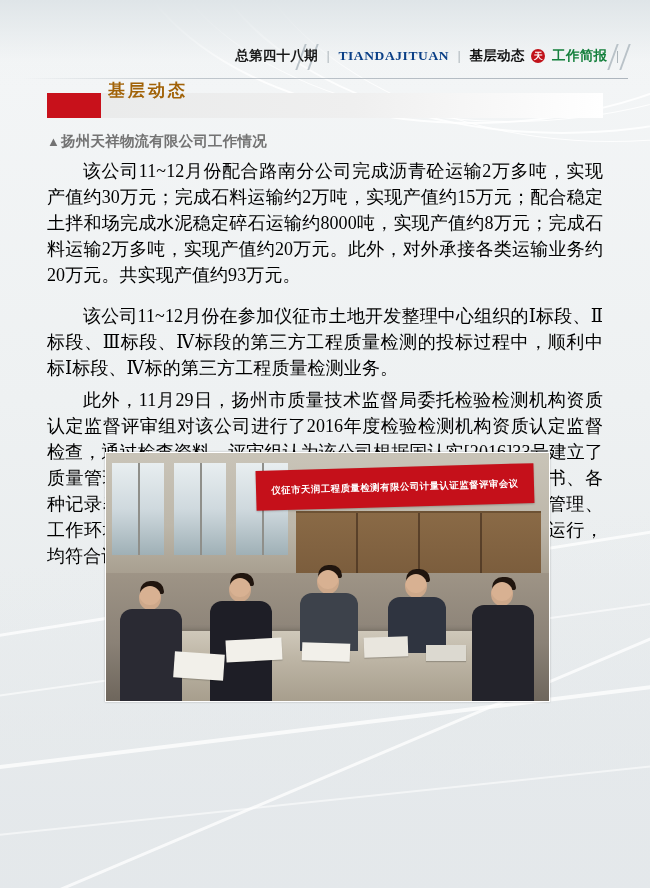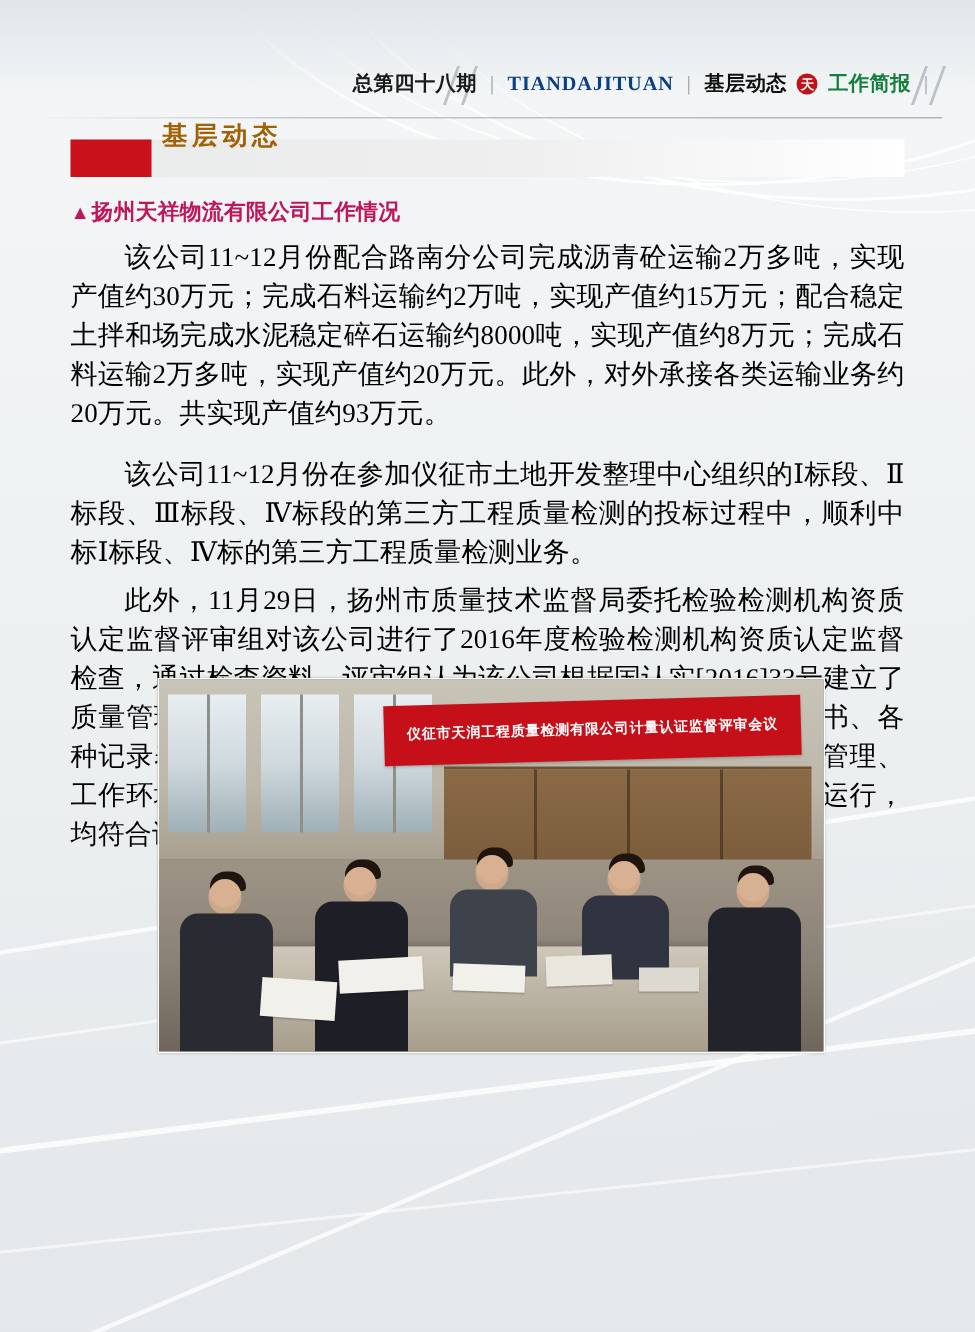--- a/index.html
+++ b/index.html
@@ -147,21 +147,21 @@
   
   .content {
     position: absolute;
     left: 47px;
     top: 132px;
     width: 556px;
   }
   .sub-head {
     font-size: 14.5px;
     font-weight: bold;
-    color: #be185d;
+    color: #737373;
     margin: 0 0 7px 0;
     letter-spacing: 0.2px;
   }
   .sub-head .tri {
     font-size: 13px;
     margin-right: 1px;
   }
   p.para {
     font-size: 18px;
     line-height: 26px;

